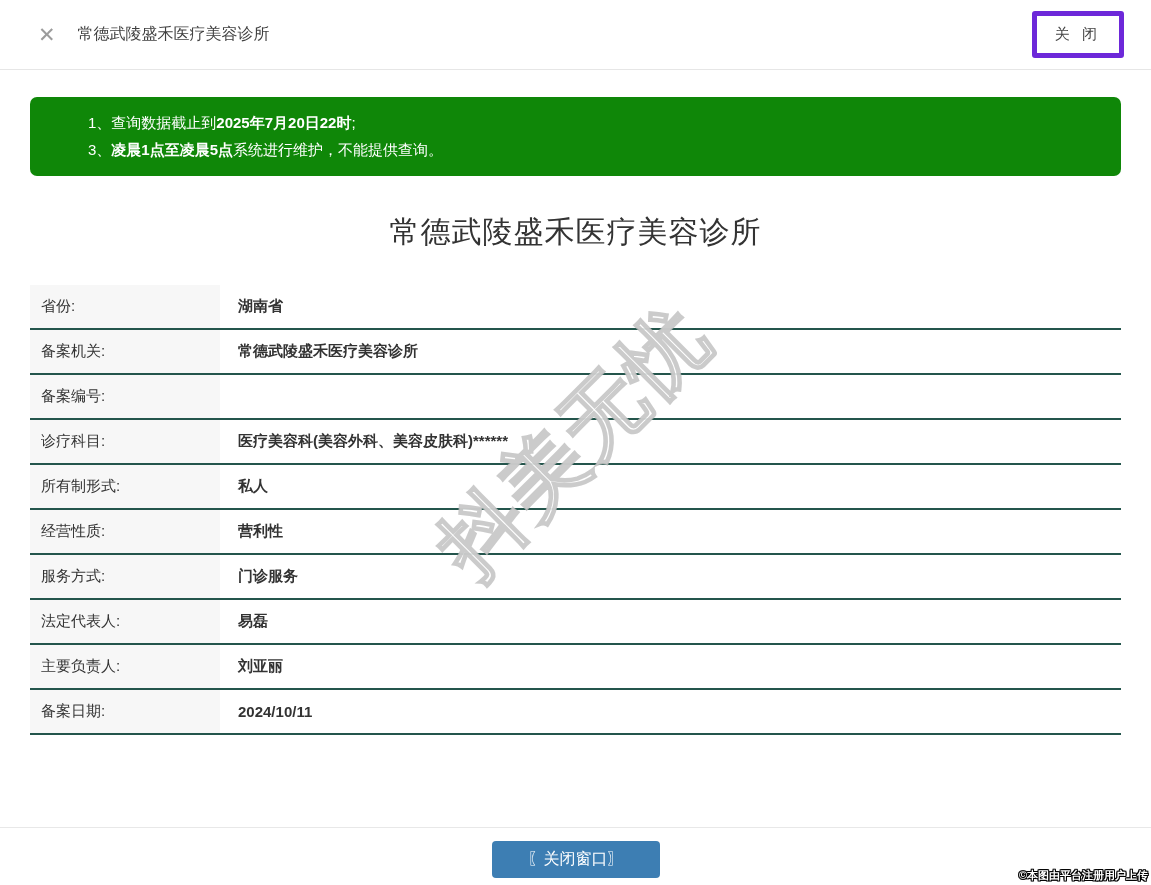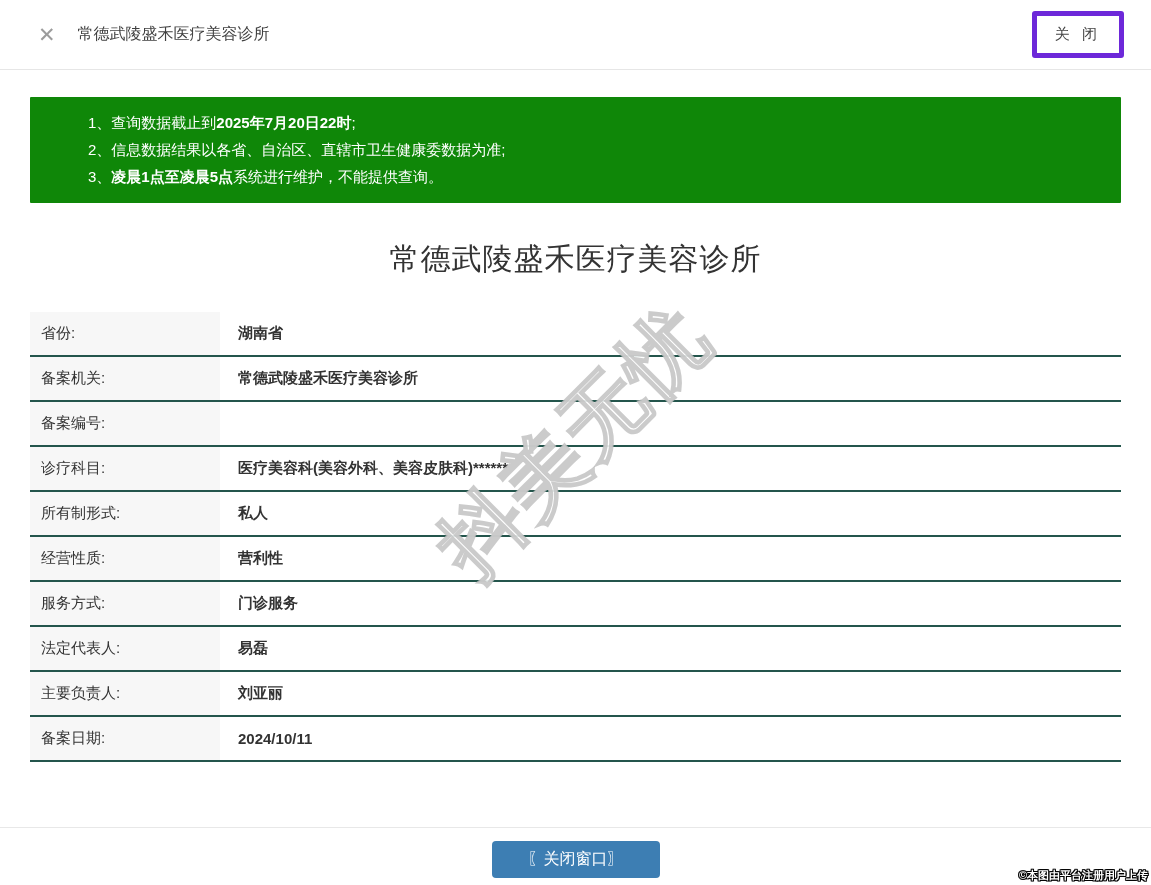--- a/index.html
+++ b/index.html
@@ -44,21 +44,21 @@
     cursor: pointer;
     font-family: inherit;
   }
 
   
   .content { padding: 0 30px; }
 
   .notice {
     margin-top: 27px;
     background: #0f8708;
-    border-radius: 1px;
+    border-radius: 7px;
     color: #ffffff;
     font-size: 15px;
     line-height: 27px;
     padding: 12px 20px 13px 58px;
   }
   .notice .bold { font-weight: 700; }
 
   .page-title {
     text-align: center;
     font-size: 30px;
@@ -159,21 +159,20 @@
 <div class="topbar">
   <span class="close-x">✕</span>
   <span class="topbar-title">常德武陵盛禾医疗美容诊所</span>
   <button class="btn-close-top">关 闭</button>
 </div>
 
 <div class="content">
 
   <div class="notice">
     <div><span>1、</span><span>查询数据截止到</span><span class="bold">2025年7月20日22时</span><span>;</span></div>
-    <div><span>2、</span><span>信息数据结果以各省、自治区、直辖市卫生健康委数据为准;</span></div>
     <div><span>3、</span><span class="bold">凌晨1点至凌晨5点</span><span>系统进行维护，不能提供查询。</span></div>
   </div>
 
   <h1 class="page-title">常德武陵盛禾医疗美容诊所</h1>
 
   <div class="info-table">
     <div class="info-row">
       <div class="info-label">省份:</div>
       <div class="info-value">湖南省</div>
     </div>

